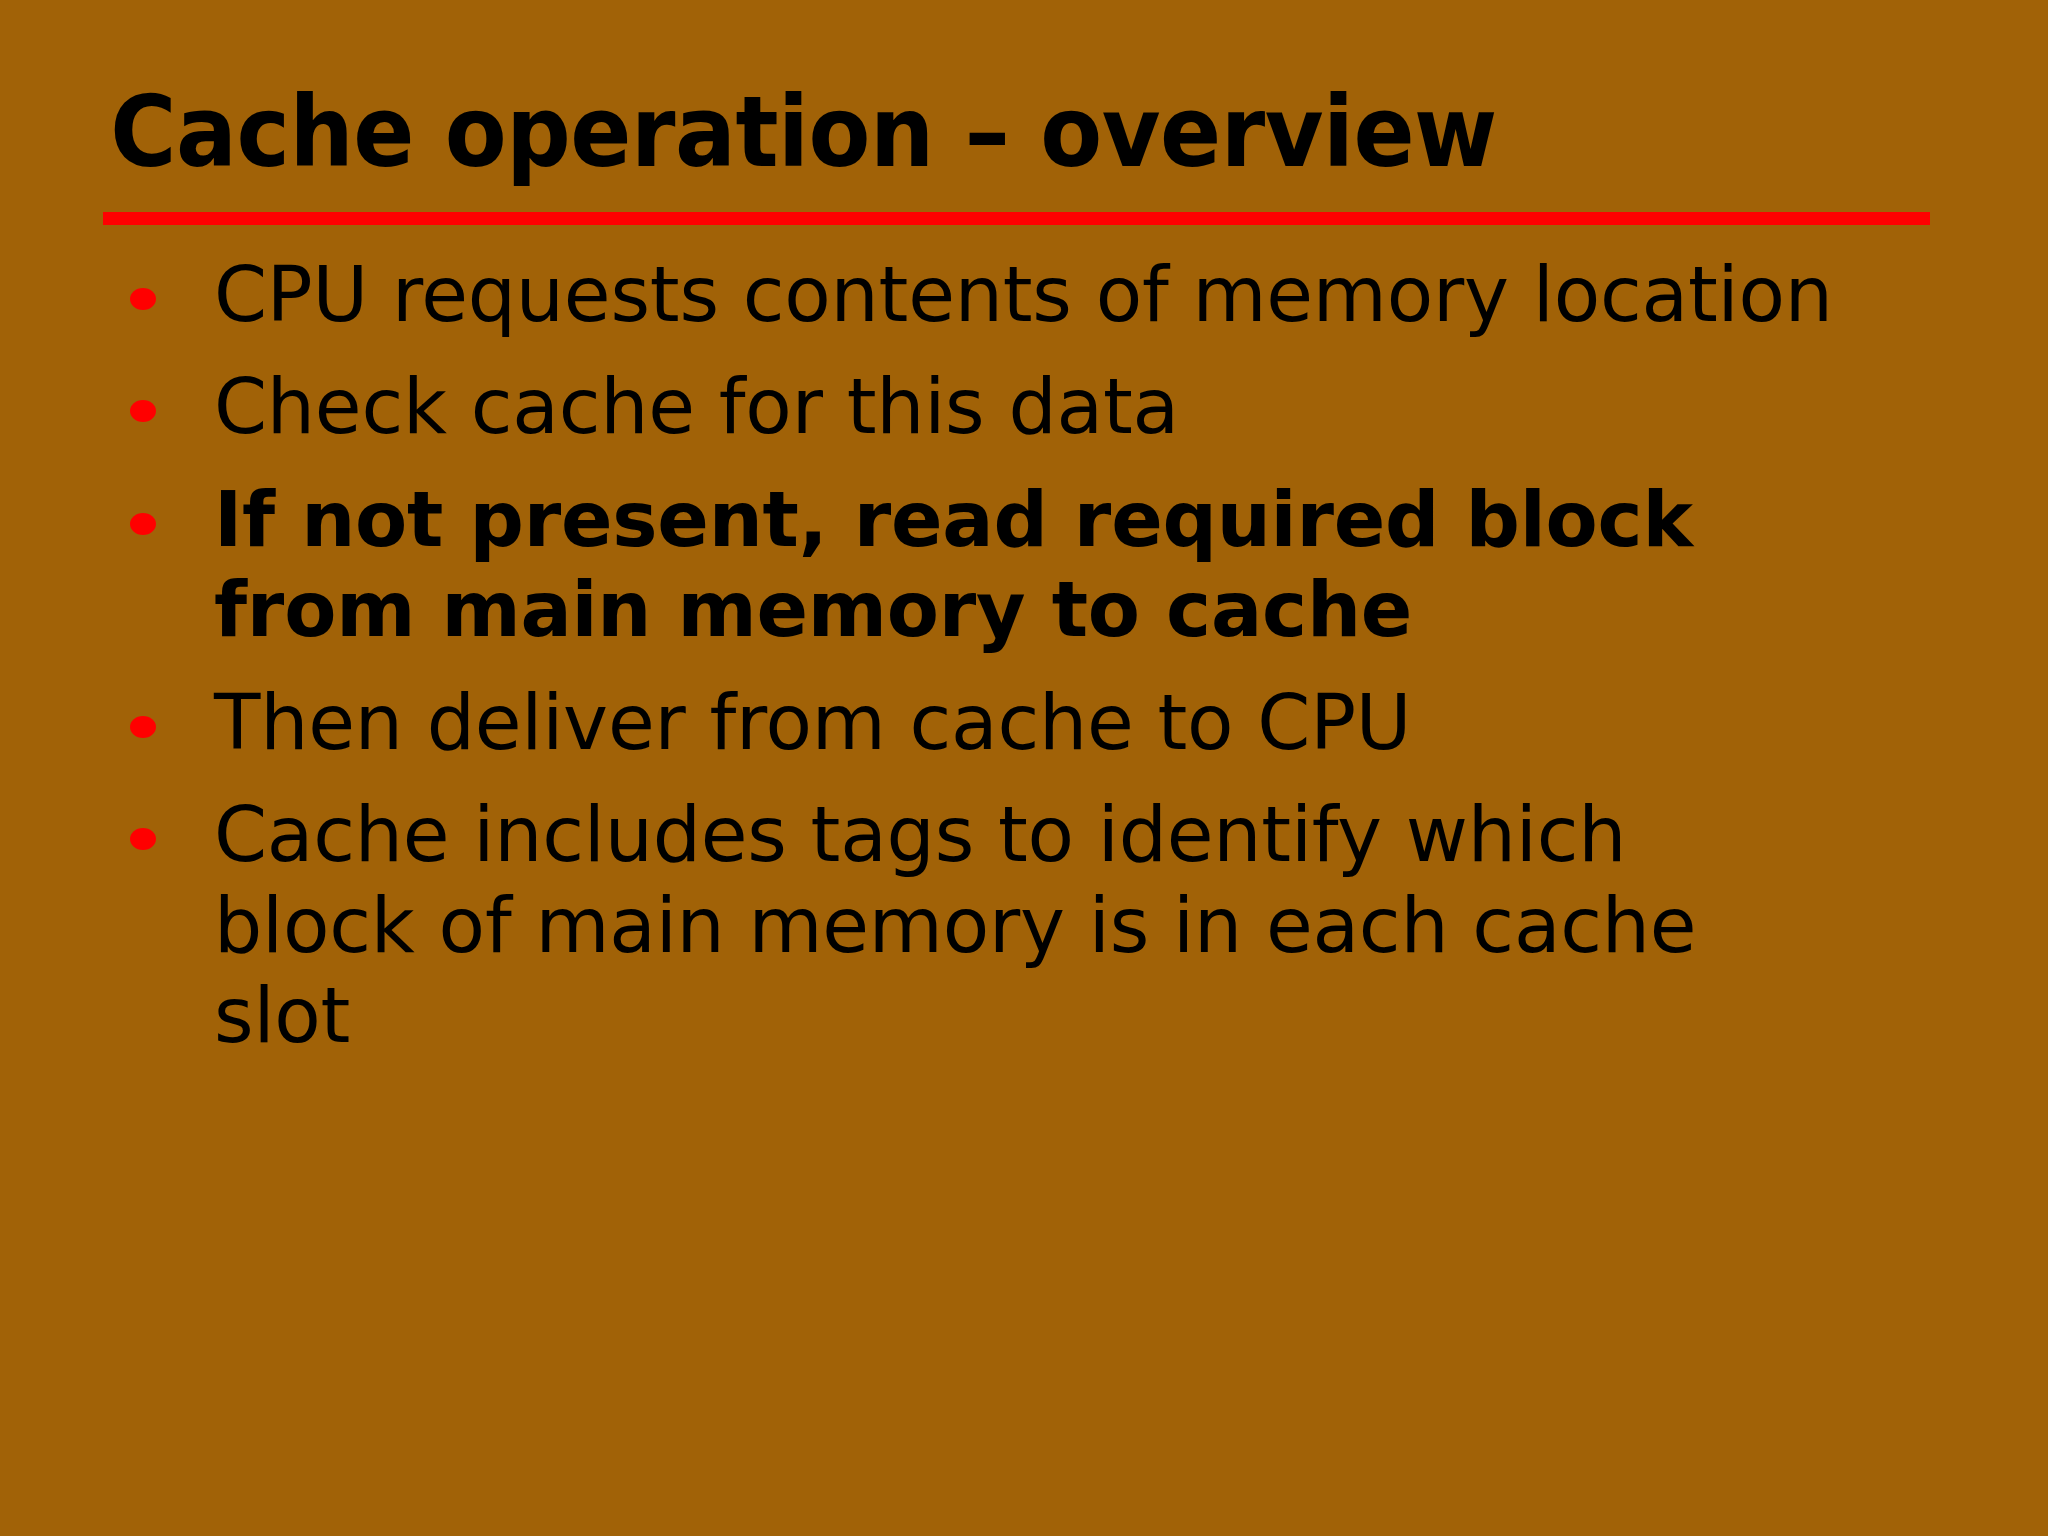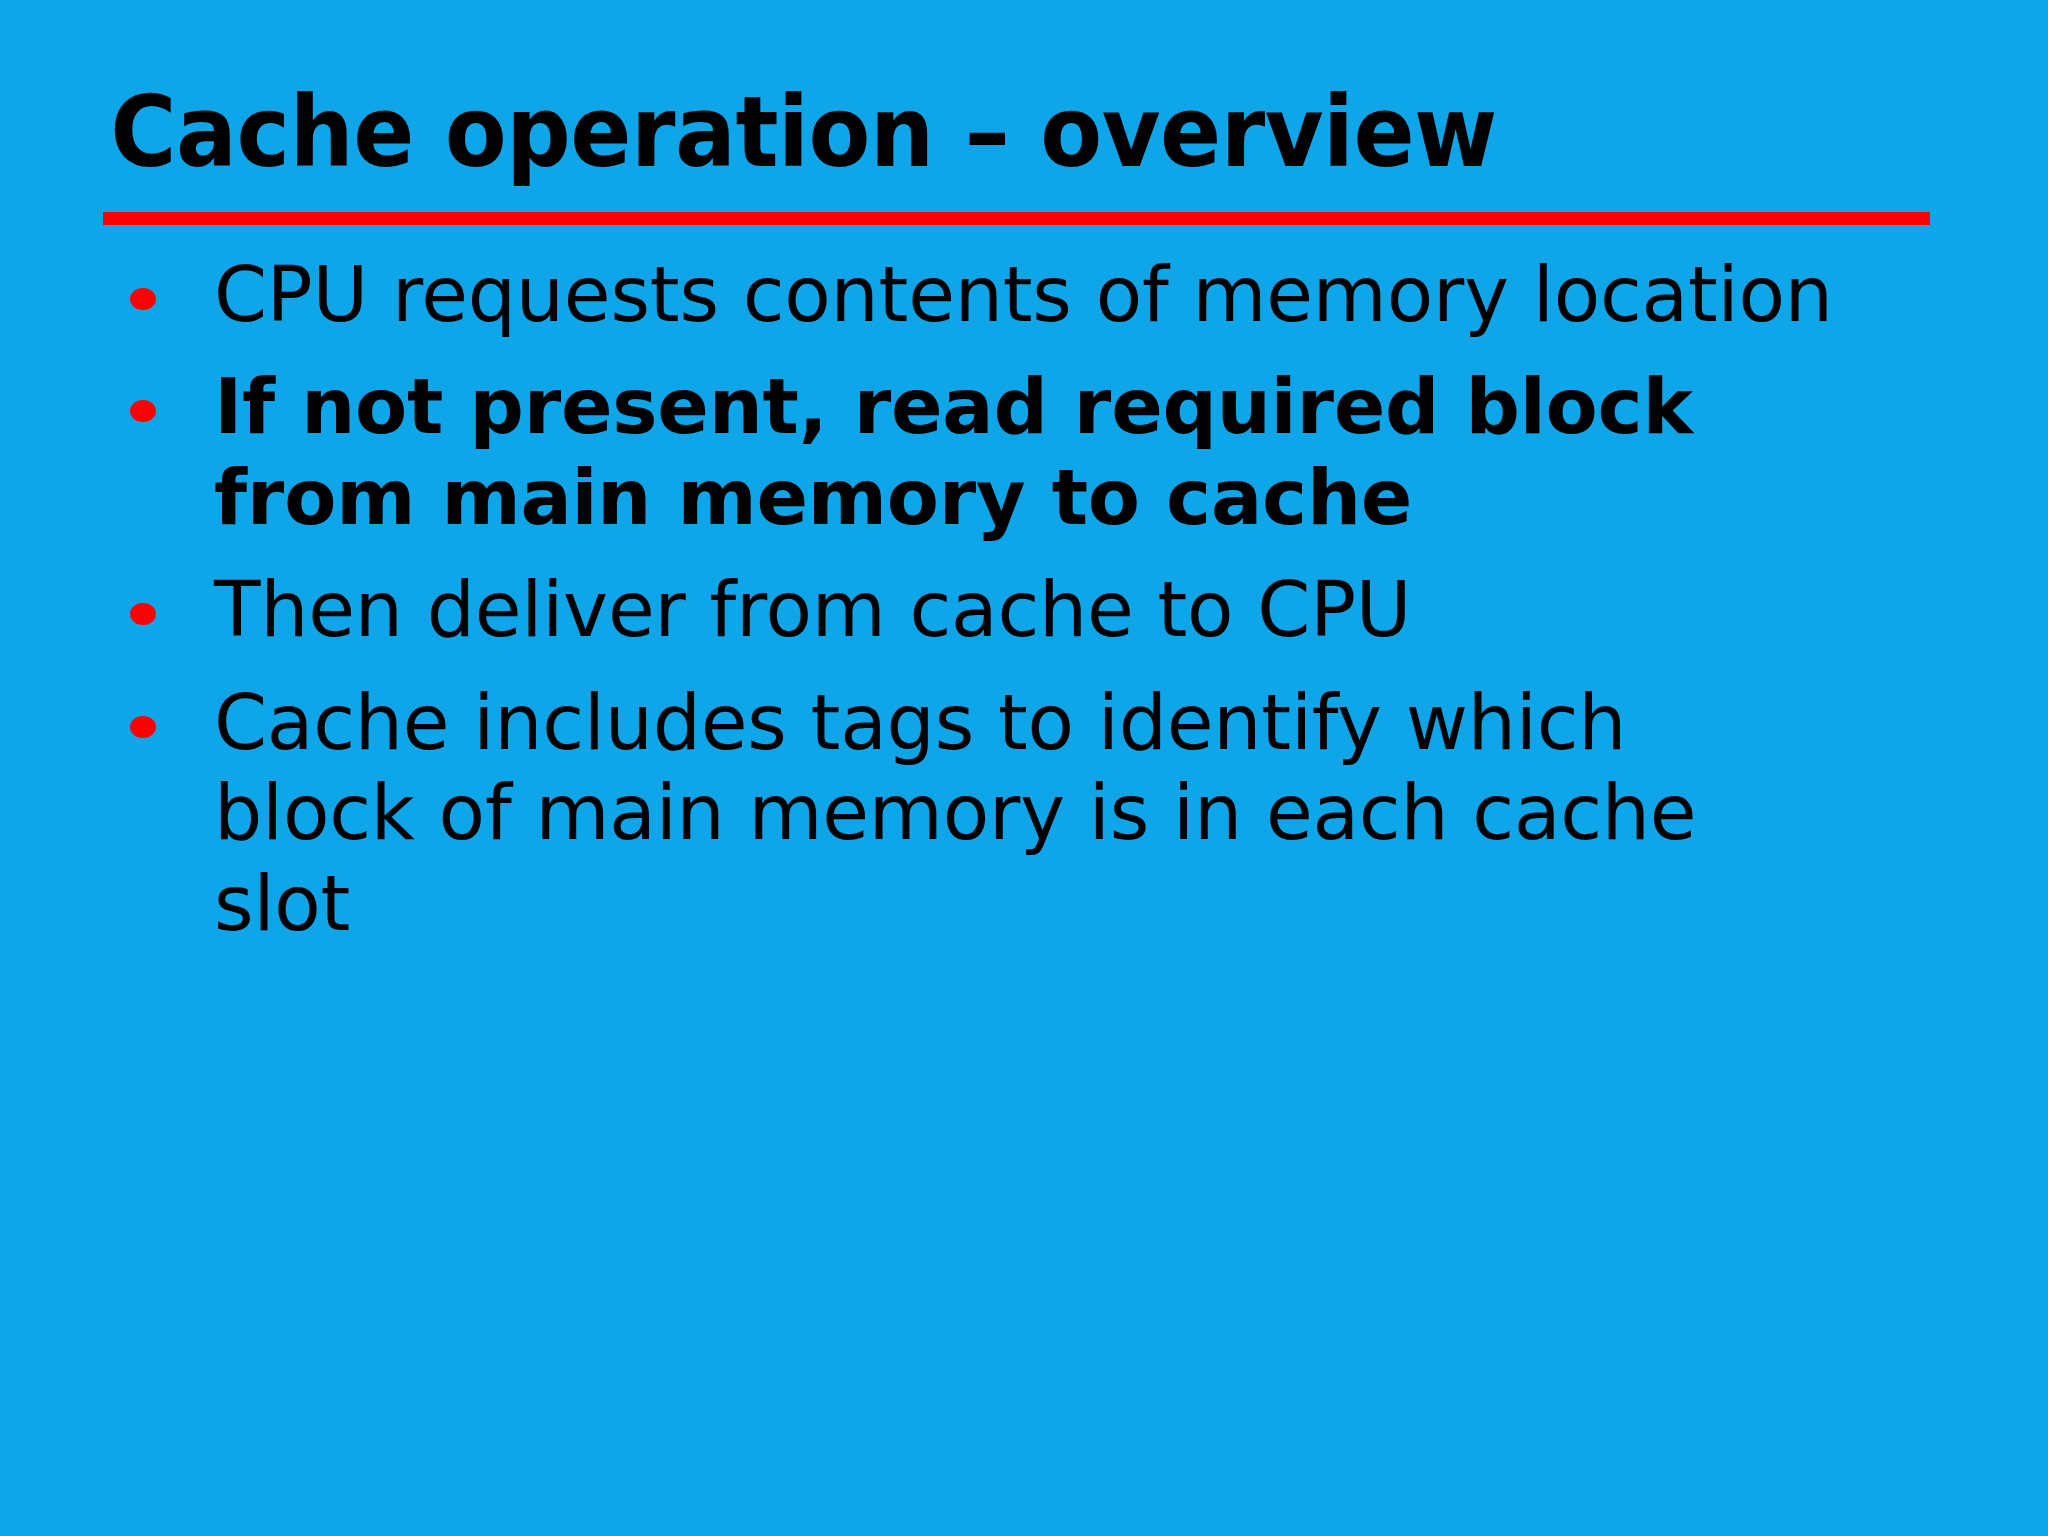--- a/index.html
+++ b/index.html
@@ -13,21 +13,21 @@
     height: 1536px;
     overflow: hidden;
     font-family: "DejaVu Sans", sans-serif;
     -webkit-font-smoothing: antialiased;
   }
 
   #slide {
     position: relative;
     width: 2048px;
     height: 1536px;
-    background: #0ea5e9;
+    background: #a16207;
     box-sizing: border-box;
   }
 
   
   .title-block {
     position: absolute;
     left: 103px;
     top: 78px;
     width: 1830px;
   }
@@ -104,20 +104,24 @@
     <div class="title-rule"></div>
   </div>
 
   <ul class="bullet-list">
 
     <li class="bullet-item">
       <span class="bullet-dot"></span>
       <span class="bullet-text">CPU requests contents of memory location</span>
     </li>
 
+    <li class="bullet-item">
+      <span class="bullet-dot"></span>
+      <span class="bullet-text">Check cache for this data</span>
+    </li>
 
 
     <li class="bullet-item wrap-a">
       <span class="bullet-dot"></span>
       <span class="bullet-text">If not present, read required block from main memory to cache</span>
     </li>
 
     <li class="bullet-item">
       <span class="bullet-dot"></span>
       <span class="bullet-text">Then deliver from cache to CPU</span>

